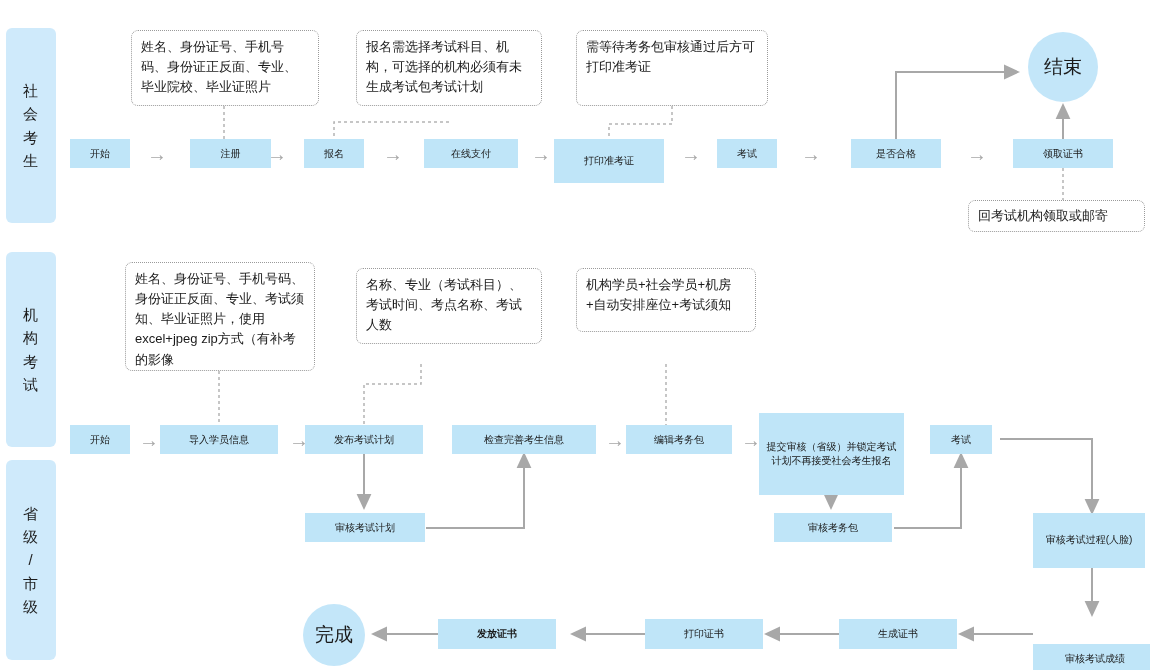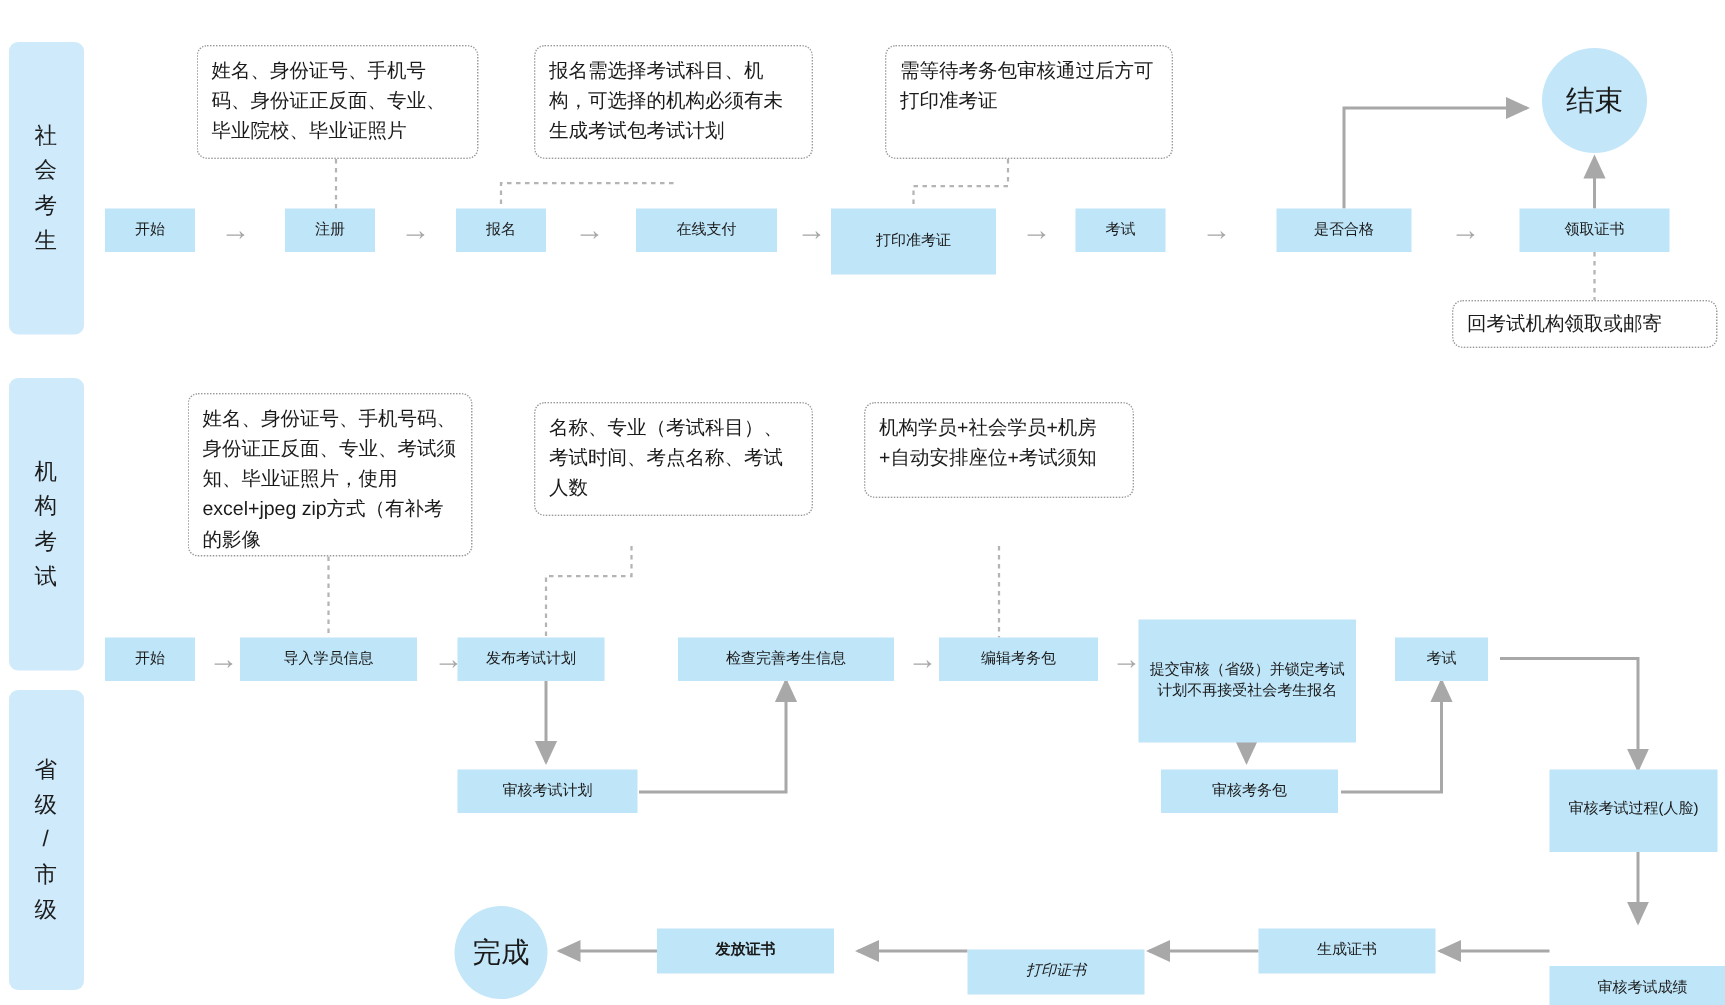--- a/index.html
+++ b/index.html
@@ -145,34 +145,34 @@
 市
 级</span>
   </div>
 
   <div class="note" style="left:131px;top:30px;width:188px;height:76px;">
     <span>姓名、身份证号、手机号码、身份证正反面、专业、毕业院校、毕业证照片</span>
   </div>
   <div class="note" style="left:356px;top:30px;width:186px;height:76px;">
     <span>报名需选择考试科目、机构，可选择的机构必须有未生成考试包考试计划</span>
   </div>
-  <div class="note" style="left:590px;top:30px;width:192px;height:76px;">
+  <div class="note" style="left:576px;top:30px;width:192px;height:76px;">
     <span>需等待考务包审核通过后方可打印准考证</span>
   </div>
   <div class="note" style="left:968px;top:200px;width:177px;height:32px;display:flex;align-items:center;">
     <span>回考试机构领取或邮寄</span>
   </div>
 
   <div class="node" style="left:70px;top:139px;width:60px;height:29px;">
     <span>开始</span>
   </div>
   <div class="chev" style="left:142px;top:142px;width:30px;height:24px;">
     <span>→</span>
   </div>
-  <div class="node" style="left:190px;top:139px;width:60px;height:29px;">
+  <div class="node" style="left:190px;top:139px;width:81px;height:29px;">
     <span>注册</span>
   </div>
   <div class="chev" style="left:262px;top:142px;width:30px;height:24px;">
     <span>→</span>
   </div>
   <div class="node" style="left:304px;top:139px;width:60px;height:29px;">
     <span>报名</span>
   </div>
   <div class="chev" style="left:378px;top:142px;width:30px;height:24px;">
     <span>→</span>
@@ -223,21 +223,21 @@
   </div>
   <div class="chev" style="left:134px;top:428px;width:30px;height:24px;">
     <span>→</span>
   </div>
   <div class="node" style="left:160px;top:425px;width:118px;height:29px;">
     <span>导入学员信息</span>
   </div>
   <div class="chev" style="left:284px;top:428px;width:30px;height:24px;">
     <span>→</span>
   </div>
-  <div class="node" style="left:305px;top:425px;width:98px;height:29px;">
+  <div class="node" style="left:305px;top:425px;width:118px;height:29px;">
     <span>发布考试计划</span>
   </div>
   <div class="node" style="left:452px;top:425px;width:144px;height:29px;">
     <span>检查完善考生信息</span>
   </div>
   <div class="chev" style="left:600px;top:428px;width:30px;height:24px;">
     <span>→</span>
   </div>
   <div class="node" style="left:626px;top:425px;width:106px;height:29px;">
     <span>编辑考务包</span>
@@ -260,21 +260,21 @@
   </div>
   <div class="node" style="left:1033px;top:513px;width:112px;height:55px;line-height:1.45;">
     <span>审核考试过程(人脸)</span>
   </div>
   <div class="node" style="left:1033px;top:644px;width:124px;height:30px;">
     <span>审核考试成绩</span>
   </div>
   <div class="node" style="left:839px;top:619px;width:118px;height:30px;">
     <span>生成证书</span>
   </div>
-  <div class="node" style="left:645px;top:633px;width:118px;height:30px;font-style:italic;">
+  <div class="node" style="left:645px;top:619px;width:118px;height:30px;">
     <span>打印证书</span>
   </div>
   <div class="node bold" style="left:438px;top:619px;width:118px;height:30px;">
     <span>发放证书</span>
   </div>
   <div class="circle" style="left:303px;top:604px;width:62px;height:62px;">
     <span>完成</span>
   </div>
 
 </div>

